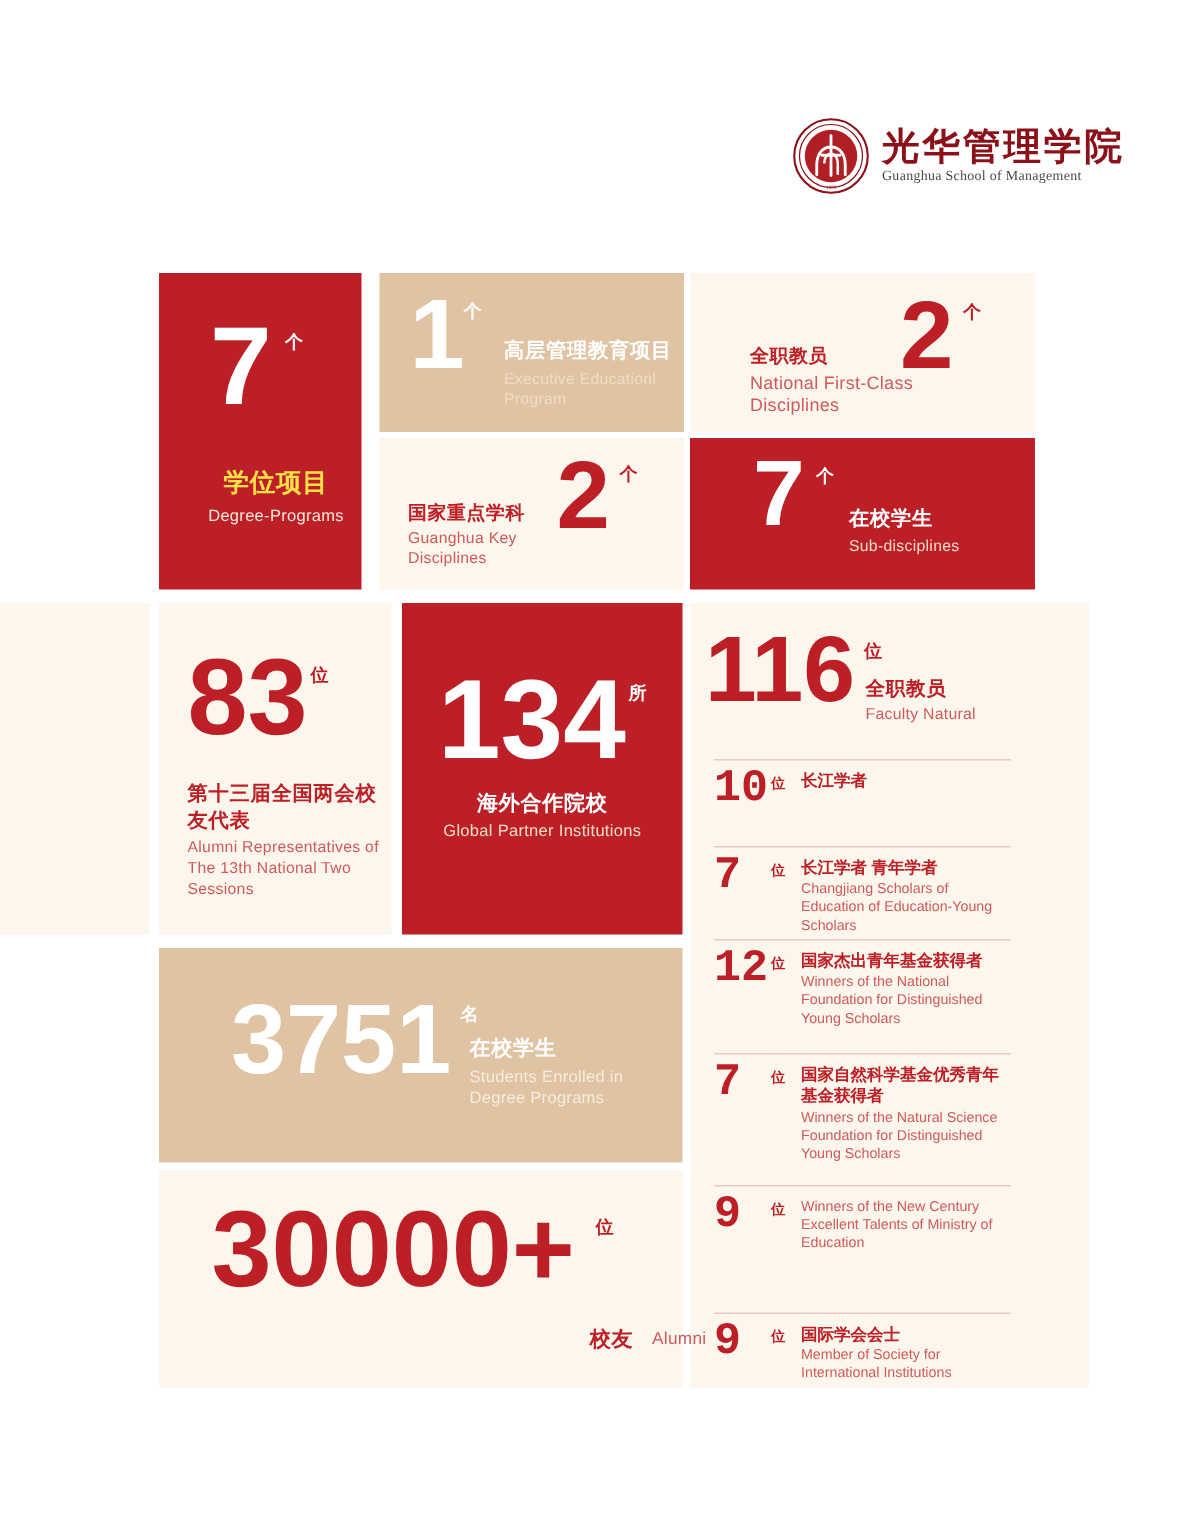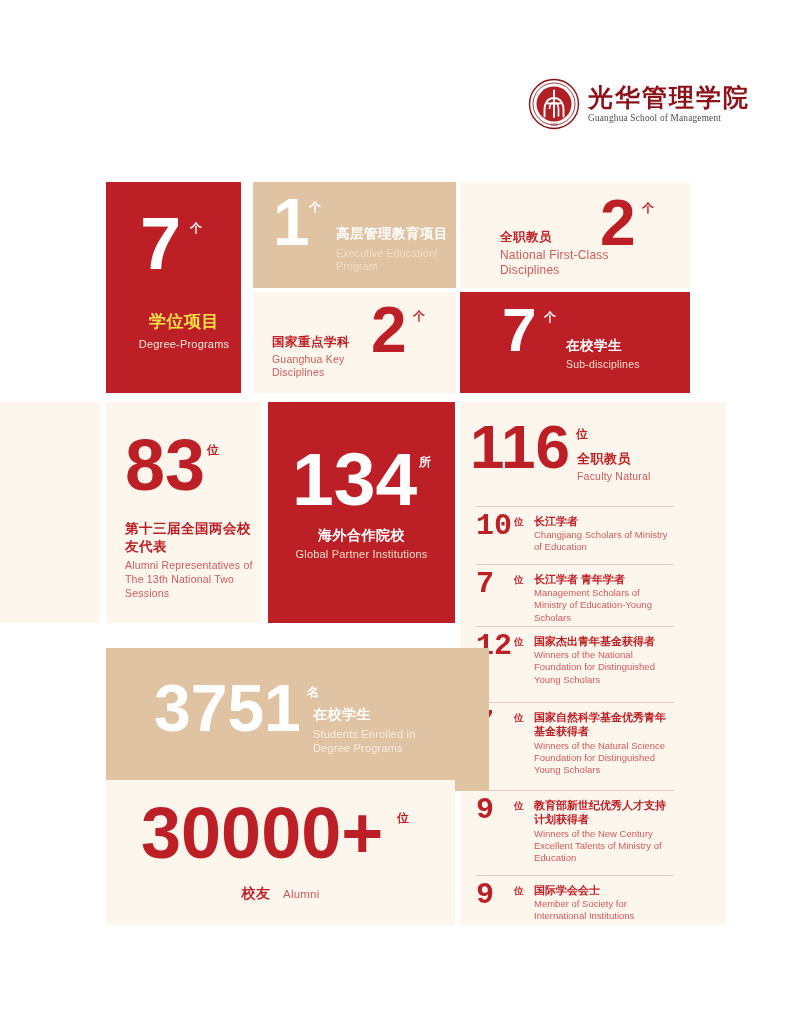--- a/index.html
+++ b/index.html
@@ -103,31 +103,31 @@
 
   .frow{position:absolute;left:16px;width:198px;border-top:1px solid #e9c9c4;
     box-sizing:border-box;padding-top:7px;}
   .frow .fnum{position:absolute;left:0;top:6px;font-size:30px;font-weight:700;
     color:#bd1f26;line-height:.9;font-family:Liberation Mono, monospace;}
   .frow .funit{position:absolute;left:38px;top:9px;font-size:9.5px;font-weight:700;color:#bd1f26;}
   .frow .ftext{margin-left:58px;}
   .frow .fcn{font-size:11px;font-weight:700;color:#bd1f26;line-height:1.3;}
   .frow .fen{font-size:9.5px;color:#cf5a5c;line-height:1.28;margin-top:1px;}
 
-  #cell-students{left:106px;top:648px;width:383px;height:143px;}
+  #cell-students{left:106px;top:632px;width:349px;height:143px;}
   #cell-students .num{font-size:66px;position:absolute;left:48px;top:33px;color:#fff;}
   #cell-students .unit{position:absolute;left:201px;top:38px;color:#fff;}
   #cell-students .labels{position:absolute;left:207px;top:58px;width:130px;}
   #cell-students .cn{font-size:14px;color:#fff;}
   #cell-students .en{font-size:11px;color:#f6ecdf;margin-top:3px;line-height:1.3;}
 
   #cell-alumni{left:106px;top:780px;width:349px;height:145px;}
   #cell-alumni .num{font-size:72px;position:absolute;left:35px;top:24px;}
   #cell-alumni .unit{position:absolute;left:291px;top:32px;color:#bd1f26;}
-  #cell-alumni .labels{position:absolute;left:0px;top:104px;width:349px;text-align:center;}
+  #cell-alumni .labels{position:absolute;left:16px;top:104px;width:349px;text-align:right;}
   #cell-alumni .cn{font-size:14px;display:inline-block;vertical-align:middle;}
   #cell-alumni .en{font-size:11.5px;display:inline-block;vertical-align:middle;margin-left:8px;}
 </style>
 </head>
 <body>
 
 <div class="page">
 
   <div class="logo-wrap">
     <div class="logo-seal">
@@ -219,30 +219,29 @@
         <div class="cn t-red">全职教员</div>
         <div class="en t-redlite">Faculty Natural</div>
       </div>
     </div>
 
     <div class="frow" style="top:104px;height:58px;">
       <div class="fnum">10</div>
       <div class="funit">位</div>
       <div class="ftext">
         <div class="fcn">长江学者</div>
-        <div class="fen">Changjiang Scholars of Ministry of Education</div>
       </div>
     </div>
 
     <div class="frow" style="top:162px;height:62px;">
       <div class="fnum">7</div>
       <div class="funit">位</div>
       <div class="ftext">
         <div class="fcn">长江学者 青年学者</div>
-        <div class="fen">Management Scholars of Ministry of Education-Young Scholars</div>
+        <div class="fen">Changjiang Scholars of Education of Education-Young Scholars</div>
       </div>
     </div>
 
     <div class="frow" style="top:224px;height:76px;">
       <div class="fnum">12</div>
       <div class="funit">位</div>
       <div class="ftext">
         <div class="fcn">国家杰出青年基金获得者</div>
         <div class="fen">Winners of the National Foundation for Distinguished Young Scholars</div>
       </div>
@@ -254,21 +253,20 @@
       <div class="ftext">
         <div class="fcn">国家自然科学基金优秀青年基金获得者</div>
         <div class="fen">Winners of the Natural Science Foundation for Distinguished Young Scholars</div>
       </div>
     </div>
 
     <div class="frow" style="top:388px;height:85px;">
       <div class="fnum">9</div>
       <div class="funit">位</div>
       <div class="ftext">
-        <div class="fcn">教育部新世纪优秀人才支持计划获得者</div>
         <div class="fen">Winners of the New Century Excellent Talents of Ministry of Education</div>
       </div>
     </div>
 
     <div class="frow" style="top:473px;height:50px;">
       <div class="fnum">9</div>
       <div class="funit">位</div>
       <div class="ftext">
         <div class="fcn">国际学会会士</div>
         <div class="fen">Member of Society for International Institutions</div>

